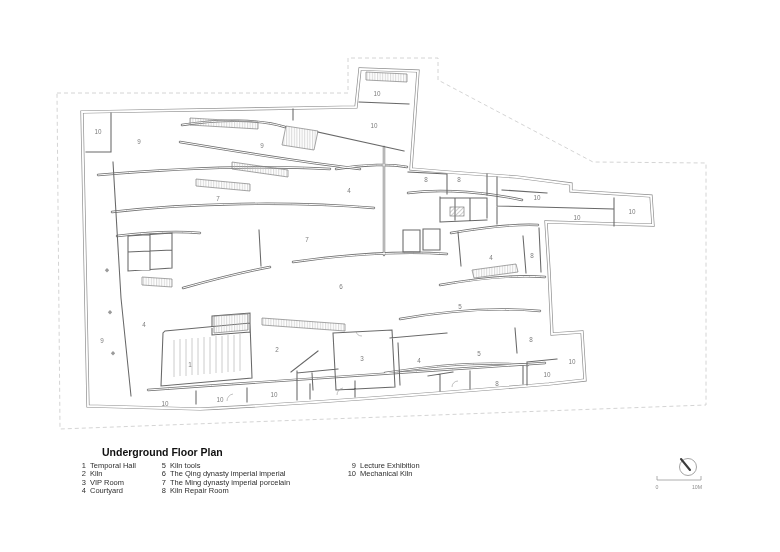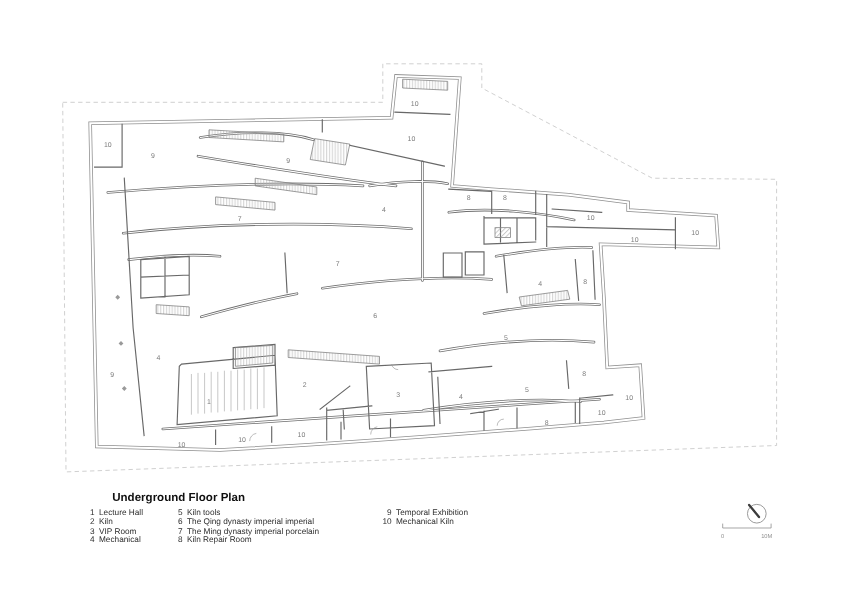--- a/index.html
+++ b/index.html
@@ -181,33 +181,33 @@
     <path d="M657,476 L657,480 L701,480 L701,476" fill="none" stroke="#9a9a9a" stroke-width="0.8"></path>
     <text x="657" y="489" font-size="5.2" fill="#8f8f8f" text-anchor="middle">0</text>
     <text x="697" y="489" font-size="5.2" fill="#8f8f8f" text-anchor="middle">10M</text>
   </g>
 </svg>
 
 <div id="legend-title">Underground Floor Plan</div>
 <div id="legend-col-0" class="legend-col">
     <div class="legend-row">
       <span class="legend-num">1</span>
-      <span>Lecture Hall</span>
+      <span>Temporal Hall</span>
     </div>
     <div class="legend-row">
       <span class="legend-num">2</span>
       <span>Kiln</span>
     </div>
     <div class="legend-row">
       <span class="legend-num">3</span>
       <span>VIP Room</span>
     </div>
     <div class="legend-row">
       <span class="legend-num">4</span>
-      <span>Mechanical</span>
+      <span>Courtyard</span>
     </div>
   </div>
 <div id="legend-col-1" class="legend-col">
     <div class="legend-row">
       <span class="legend-num">5</span>
       <span>Kiln tools</span>
     </div>
     <div class="legend-row">
       <span class="legend-num">6</span>
       <span>The Qing dynasty imperial imperial</span>
@@ -217,19 +217,19 @@
       <span>The Ming dynasty imperial porcelain</span>
     </div>
     <div class="legend-row">
       <span class="legend-num">8</span>
       <span>Kiln Repair Room</span>
     </div>
   </div>
 <div id="legend-col-2" class="legend-col">
     <div class="legend-row">
       <span class="legend-num">9</span>
-      <span>Temporal Exhibition</span>
+      <span>Lecture Exhibition</span>
     </div>
     <div class="legend-row">
       <span class="legend-num">10</span>
       <span>Mechanical Kiln</span>
     </div>
   </div>
 
 </body></html>

